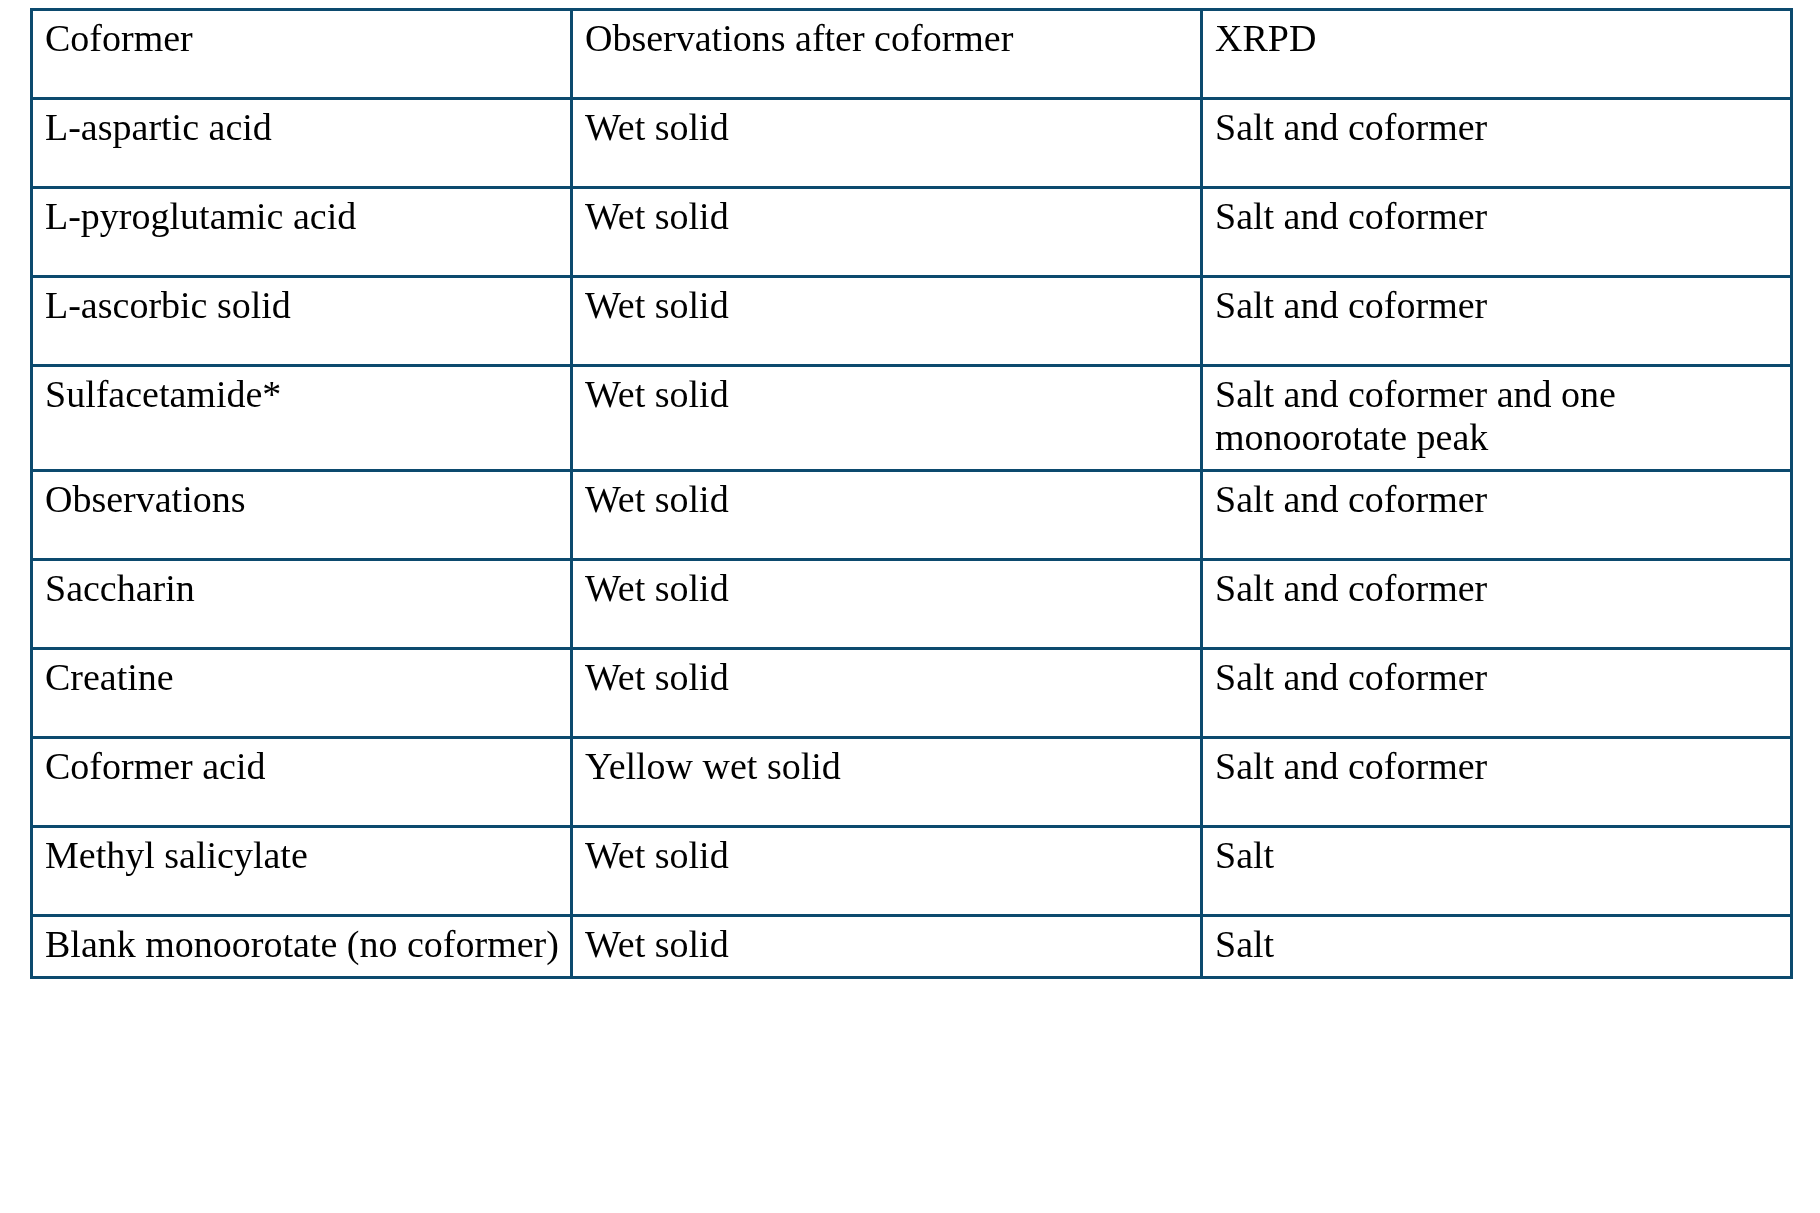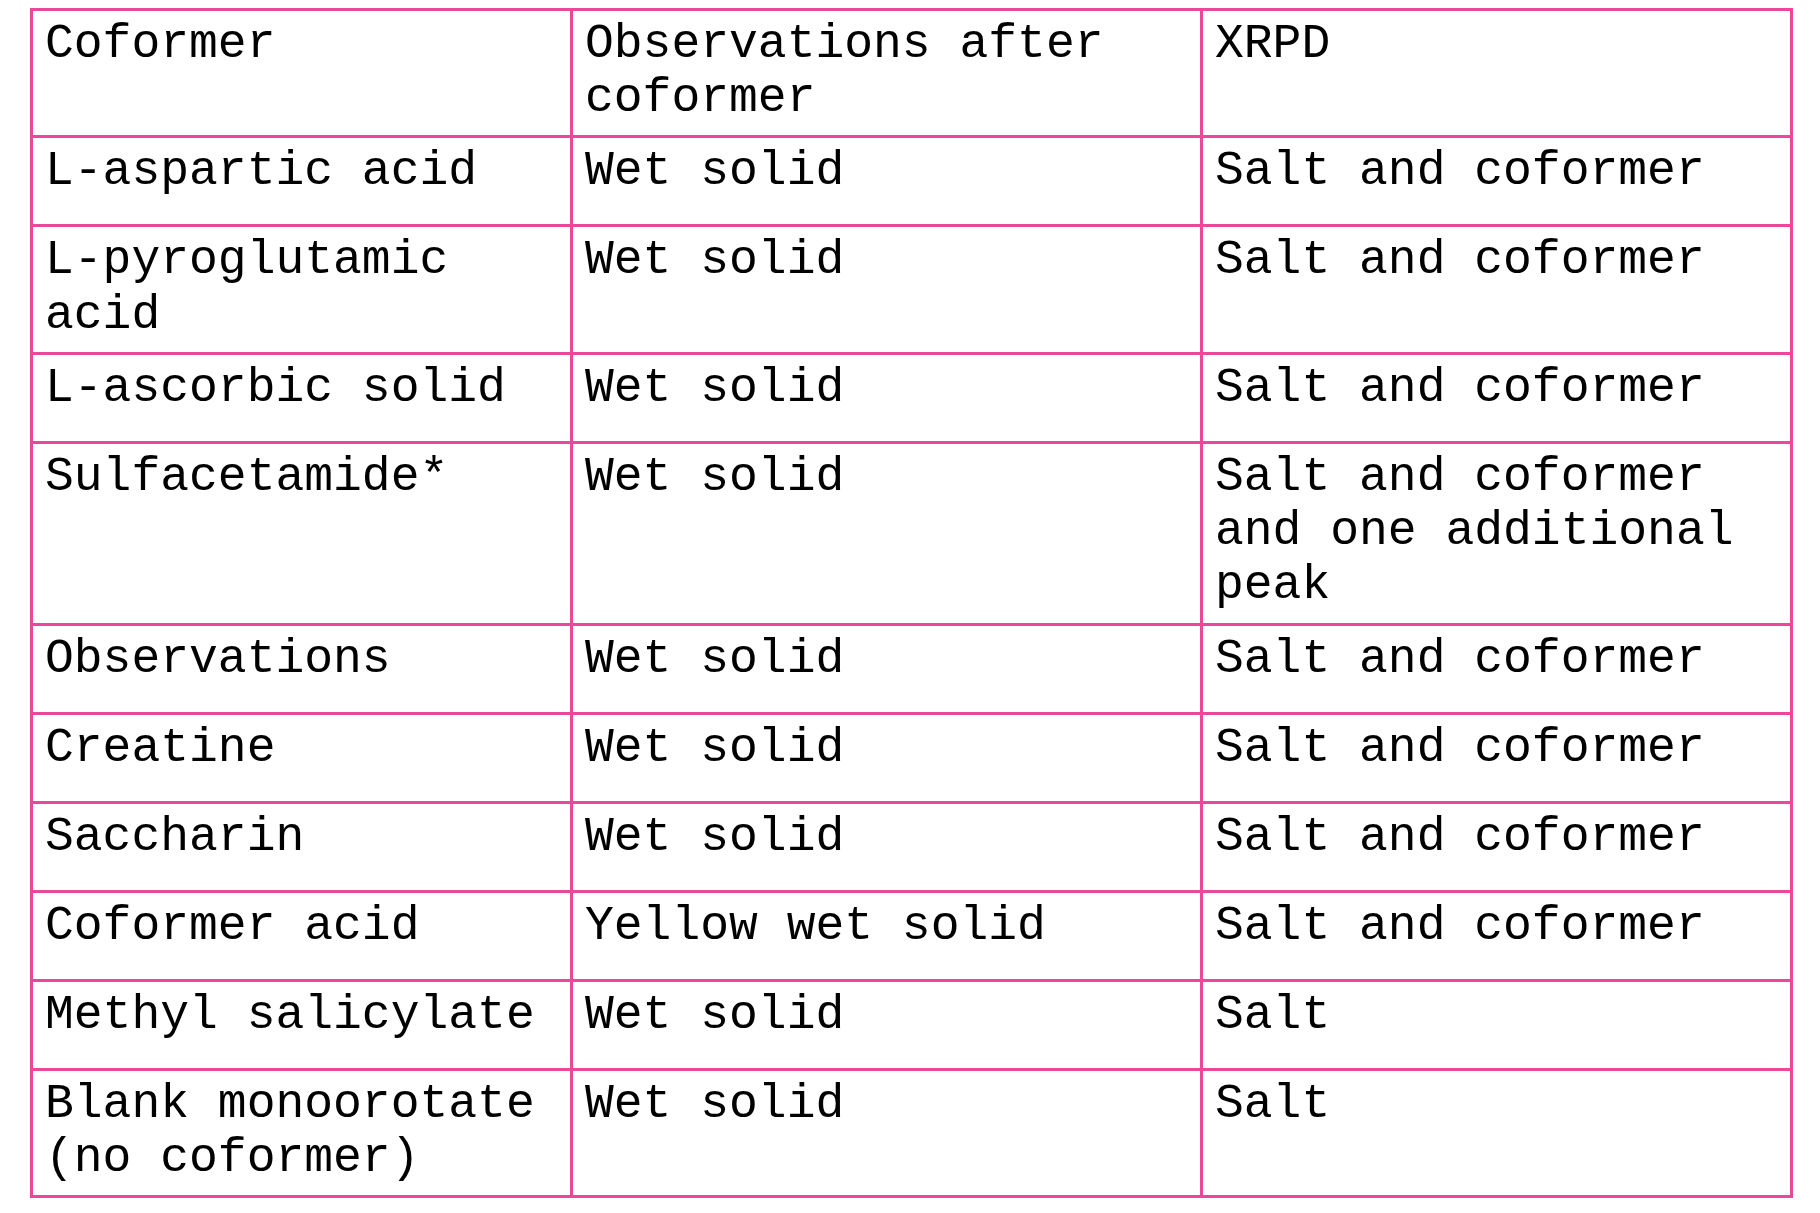--- a/index.html
+++ b/index.html
@@ -20,26 +20,26 @@
     height: 1213px;
     box-sizing: border-box;
     padding: 8px 30px 0 30px;
   }
   table.data-table {
     border-collapse: collapse;
     width: 1760px;
     table-layout: fixed;
   }
   table.data-table td {
-    border: 3px solid #ec4899;
+    border: 3px solid #0c4a6e;
     vertical-align: top;
     padding: 6px 10px 10px 12px;
-    font-size: 48px;
+    font-size: 38px;
     line-height: 1.13;
-    font-family: Liberation Mono, monospace;
+    font-family: Liberation Serif, serif;
   }
   col.c1 { width: 540px; }
   col.c2 { width: 630px; }
   col.c3 { width: 590px; }
 
   tr.row-tall td { height: 70px; }
 </style>
 </head>
 <body>
 
@@ -69,34 +69,34 @@
         <td>Salt and coformer</td>
       </tr>
       <tr class="row-tall">
         <td>L-ascorbic solid</td>
         <td>Wet solid</td>
         <td>Salt and coformer</td>
       </tr>
       <tr>
         <td>Sulfacetamide*</td>
         <td>Wet solid</td>
-        <td>Salt and coformer and one additional peak</td>
+        <td>Salt and coformer and one monoorotate peak</td>
       </tr>
       <tr class="row-tall">
         <td>Observations</td>
         <td>Wet solid</td>
         <td>Salt and coformer</td>
       </tr>
       <tr class="row-tall">
-        <td>Creatine</td>
+        <td>Saccharin</td>
         <td>Wet solid</td>
         <td>Salt and coformer</td>
       </tr>
       <tr class="row-tall">
-        <td>Saccharin</td>
+        <td>Creatine</td>
         <td>Wet solid</td>
         <td>Salt and coformer</td>
       </tr>
       <tr class="row-tall">
         <td>Coformer acid</td>
         <td>Yellow wet solid</td>
         <td>Salt and coformer</td>
       </tr>
       <tr class="row-tall">
         <td>Methyl salicylate</td>

